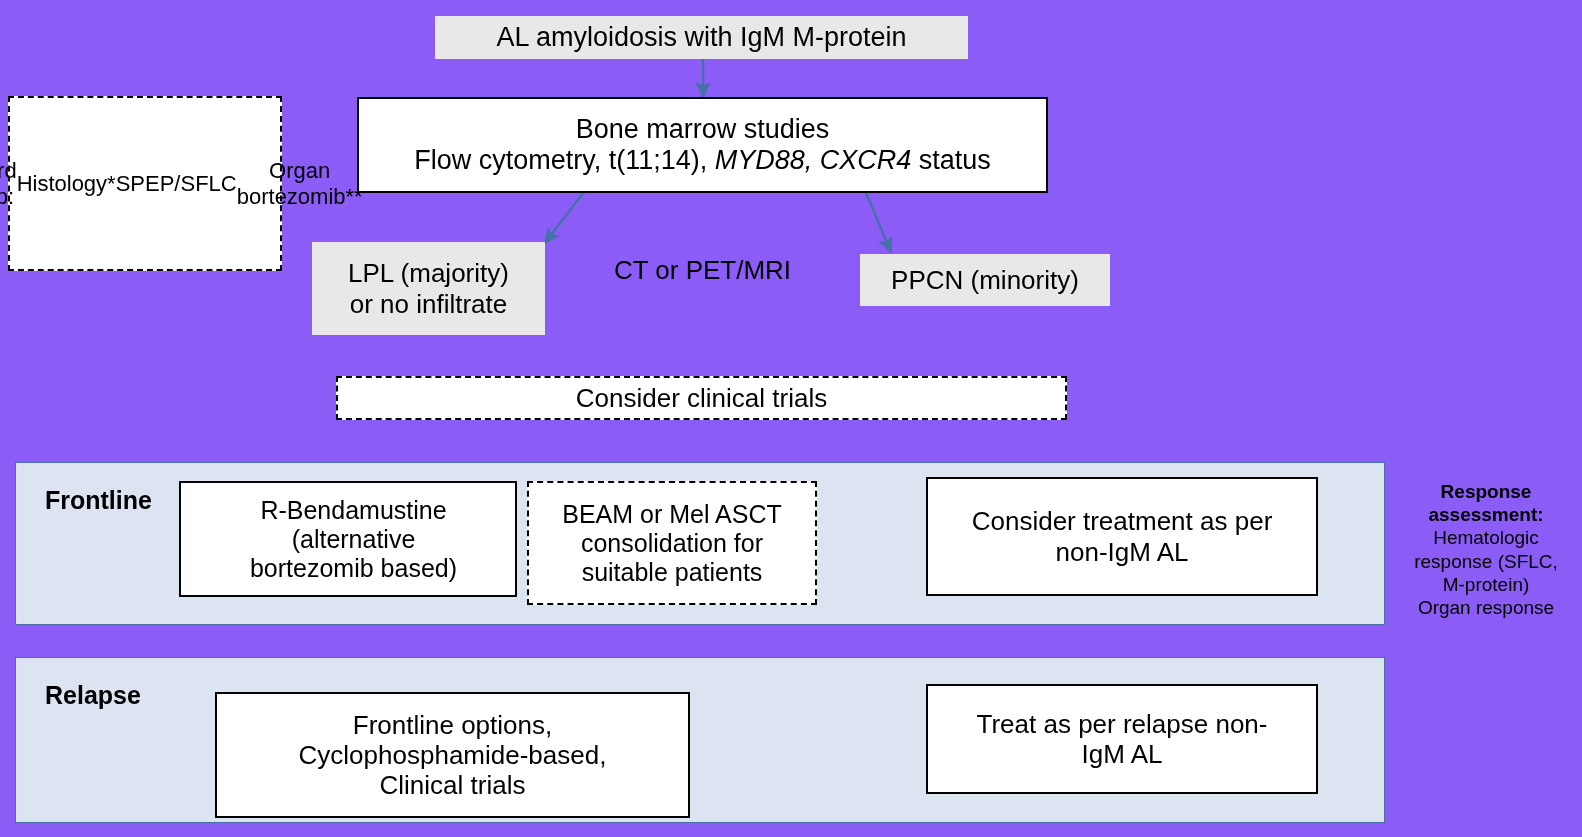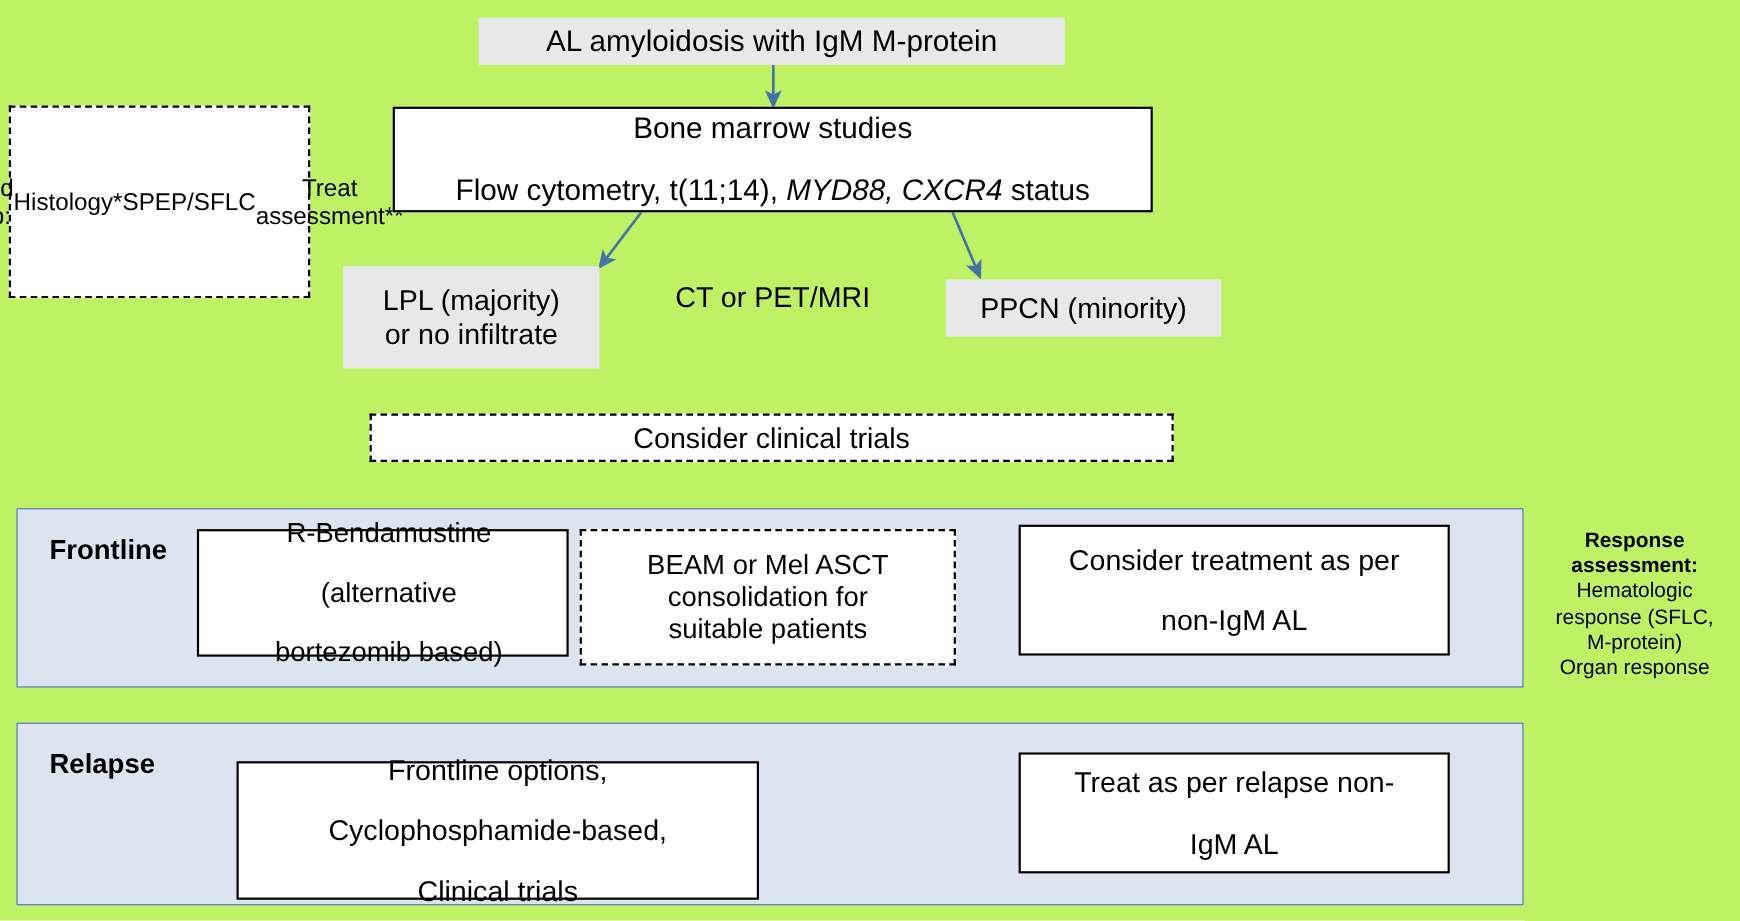--- a/index.html
+++ b/index.html
@@ -8,41 +8,40 @@
     background: #ffffff;
   }
   body {
     font-family: "Liberation Sans", sans-serif;
     color: #000000;
   }
   #canvas {
     position: relative;
     width: 1582px;
     height: 837px;
-    background: #bef264;
+    background: #8b5cf6;
     overflow: hidden;
     text-decoration: underline;
   }
   .node {
     position: absolute;
     box-sizing: border-box;
     display: flex;
     align-items: center;
     justify-content: center;
     text-align: center;
     line-height: 1.16;
     color: #000000;
   }
   .gray {
     background: #e8e8e8;
   }
   .solid {
     background: #ffffff;
     border: 2.5px solid #000000;
-    gap: 25px;
   }
   .dashed {
     background: #ffffff;
     border: 2.5px dashed #000000;
   }
   .plain {
     background: transparent;
   }
   .band {
     position: absolute;
@@ -92,21 +91,21 @@
   </svg>
 
   <div class="node gray" style="left:435px; top:16px; width:533px; height:43px; font-size:27px;">
     <span>AL amyloidosis with IgM M-protein</span>
   </div>
 
   <div class="node dashed" style="left:8px; top:96px; width:274px; height:175px; font-size:22px; flex-direction:row;">
     <span>Standard work-up:</span>
     <span>Histology*</span>
     <span>SPEP/SFLC</span>
-    <span>Treat assessment**</span>
+    <span>Organ bortezomib**</span>
   </div>
 
   <div class="node solid" style="left:357px; top:97px; width:691px; height:96px; font-size:27px; flex-direction:column;">
     <span>Bone marrow studies</span>
     <span>
       <span>Flow cytometry, t(11;14), </span><span class="ital">MYD88, CXCR4</span><span> status</span>
     </span>
   </div>
 
   <div class="node plain" style="left:585px; top:250px; width:235px; height:40px; font-size:26px;">
@@ -130,21 +129,21 @@
   <div class="band-label" style="left:45px; top:470px; width:150px; height:60px; font-size:25px;">
     <span>Frontline</span>
   </div>
 
   <div class="node solid" style="left:179px; top:481px; width:338px; height:116px; font-size:25px; flex-direction:column;padding-left:11px;">
     <span>R-Bendamustine</span>
     <span>(alternative</span>
     <span>bortezomib based)</span>
   </div>
 
-  <div class="node dashed" style="left:527px; top:481px; width:342px; height:124px; font-size:25px; flex-direction:column;">
+  <div class="node dashed" style="left:527px; top:481px; width:290px; height:124px; font-size:25px; flex-direction:column;">
     <span>BEAM or Mel ASCT</span>
     <span>consolidation for</span>
     <span>suitable patients</span>
   </div>
 
   <div class="node solid" style="left:926px; top:477px; width:392px; height:119px; font-size:26px; flex-direction:column;">
     <span>Consider treatment as per</span>
     <span>non-IgM AL</span>
   </div>
 

